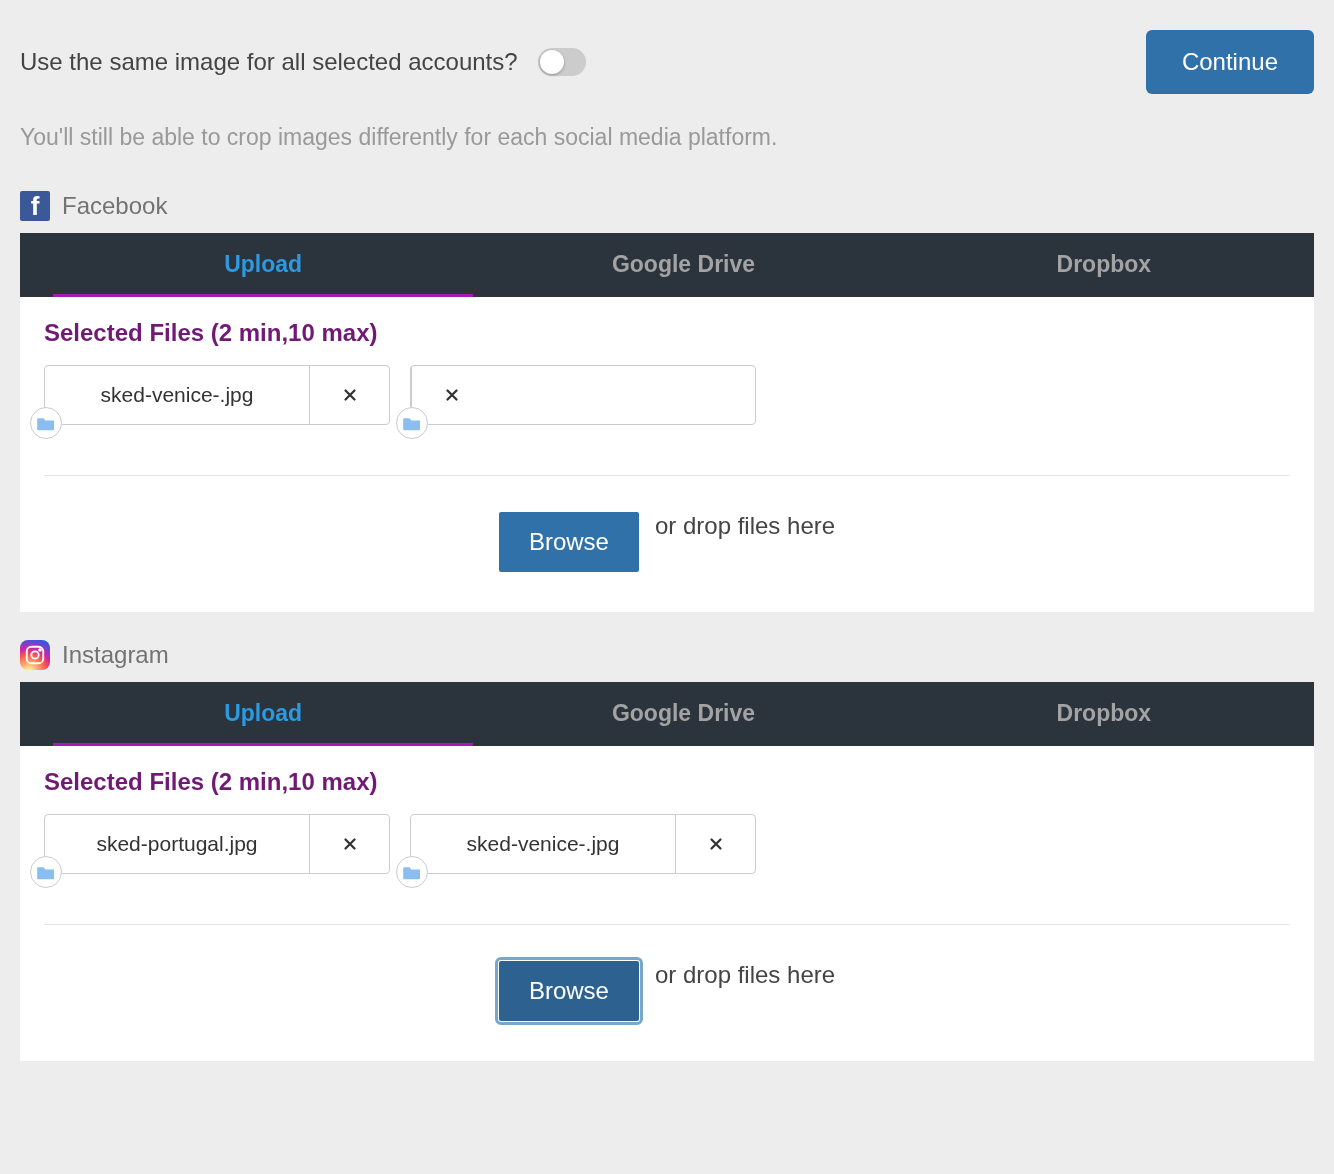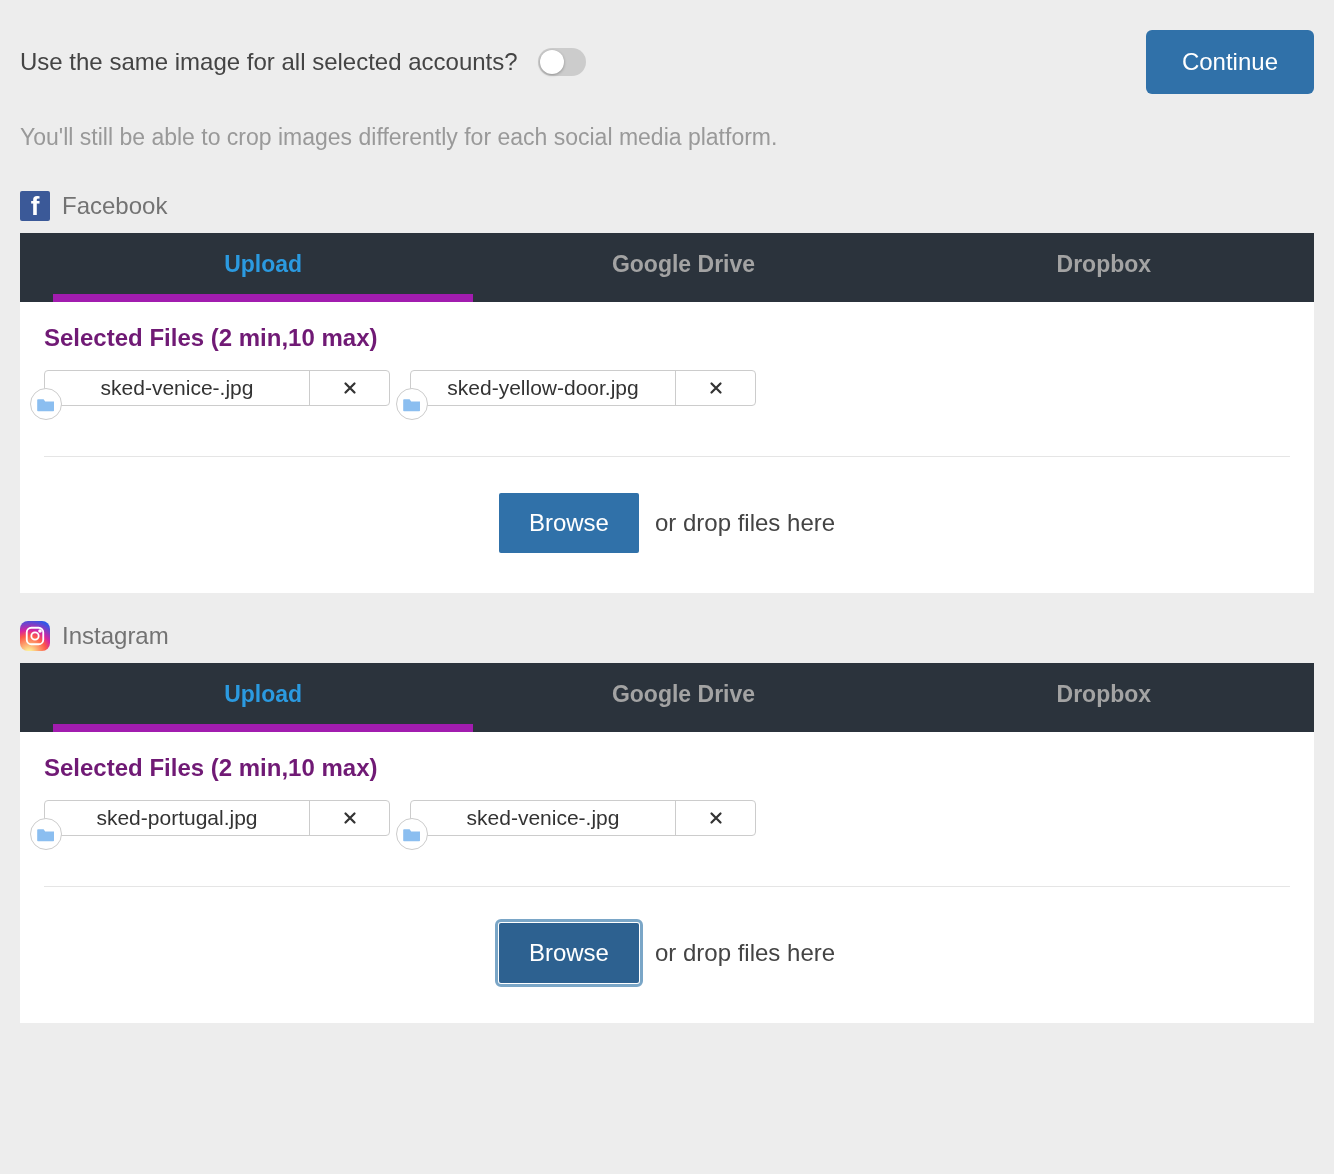--- a/index.html
+++ b/index.html
@@ -102,21 +102,21 @@
       flex: 1;
       text-align: center;
       font-size: 23px;
       padding: 18px 0 16px 0;
       color: #a3a3a3;
       font-weight: 600;
       cursor: pointer;
     }
     .tab.active {
       color: #2b9ae0;
-      border-bottom: 8px solid #a21caf;
+      border-bottom: 3px solid #a21caf;
       margin-left: 33px;
     }
     .panel {
       background: #fff;
       padding: 22px 24px 40px 24px;
     }
     .selected-title {
       font-size: 24px;
       font-weight: 700;
       color: #701a75;
@@ -134,21 +134,21 @@
       display: flex;
       align-items: center;
     }
     .chip {
       display: flex;
       align-items: stretch;
       border: 1px solid #ccc;
       border-radius: 4px;
       overflow: hidden;
       width: 346px;
-      height: 36px;
+      height: 60px;
       background: #fff;
     }
     .chip-name {
       flex: 1;
       display: flex;
       align-items: center;
       justify-content: center;
       font-size: 21px;
       color: #333;
       padding: 0 10px;
@@ -170,21 +170,20 @@
       background: #fff;
       border: 1px solid #ccc;
       border-radius: 50%;
       display: flex;
       align-items: center;
       justify-content: center;
     }
     .folder-badge svg { width: 20px; height: 16px; fill: #8bbef0; }
     .browse-row {
       display: flex;
-      align-items: center;
       justify-content: center;
       gap: 16px;
       margin-top: 36px;
     }
     .browse-btn {
       background: #3071a9;
       color: #fff;
       font-size: 24px;
       padding: 16px 30px;
       border: none;
@@ -242,21 +241,20 @@
       </div>
       <div class="folder-badge">
         <svg viewBox="0 0 24 20">
             <path d="M2 4h7l2 3h11v11a1 1 0 0 1-1 1H2a1 1 0 0 1-1-1V5a1 1 0 0 1 1-1z"></path>
           </svg>
       </div>
     </div>
 
     <div class="chip-wrap">
       <div class="chip">
-        <div class="chip-name">sked-yellow-door.jpg</div>
         <div class="chip-remove">
           <svg viewBox="0 0 24 24">
               <path d="M18 6L6 18M6 6l12 12" stroke="#333" stroke-width="3" stroke-linecap="round"></path>
             </svg>
         </div>
       </div>
       <div class="folder-badge">
         <svg viewBox="0 0 24 20">
             <path d="M2 4h7l2 3h11v11a1 1 0 0 1-1 1H2a1 1 0 0 1-1-1V5a1 1 0 0 1 1-1z"></path>
           </svg>

